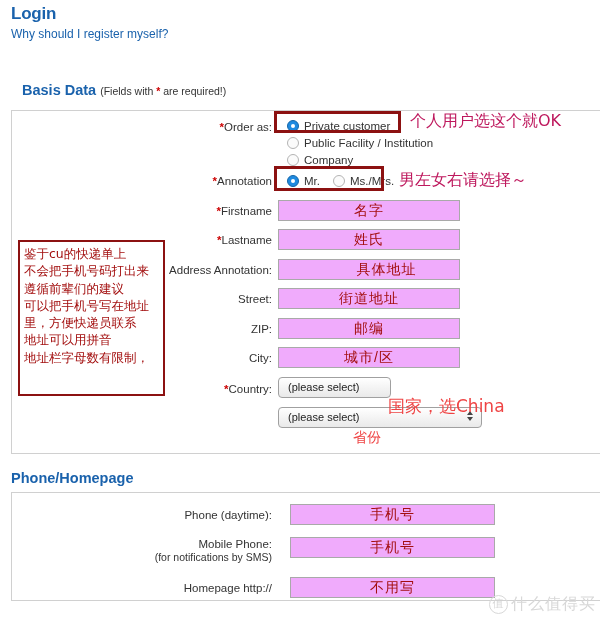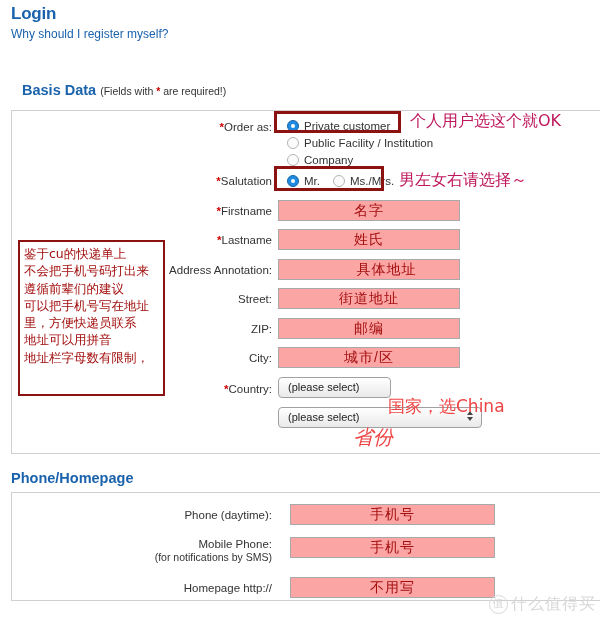--- a/index.html
+++ b/index.html
@@ -74,21 +74,21 @@
     display: block;
     font-size: 10.5px;
     line-height: 13px;
   }
 
   
   .tinput {
     position: absolute;
     height: 21px;
     border: 1px solid #a9a9a9;
-    background: #fca5a5;
+    background: #f0abfc;
     box-sizing: border-box;
     text-align: center;
     font-size: 14px;
     color: #a30f0f;
     line-height: 19px;
     font-family: "Liberation Sans", sans-serif;
     letter-spacing: 1px;
   }
 
   
@@ -246,21 +246,21 @@
   </div>
   <div class="radio-line" style="left:275px; top:23px;">
     <span class="radio"></span>
     <span>Public Facility / Institution</span>
   </div>
   <div class="radio-line" style="left:275px; top:40px;">
     <span class="radio"></span>
     <span>Company</span>
   </div>
 
-  <div class="lab" style="left:60px; top:63px;"><span class="req">*</span><span>Salutation</span></div>
+  <div class="lab" style="left:60px; top:63px;"><span class="req">*</span><span>Annotation</span></div>
   <div class="radio-line" style="left:275px; top:61px;">
     <span class="radio on"></span>
     <span>Mr.</span>
   </div>
   <div class="radio-line" style="left:321px; top:61px;">
     <span class="radio"></span>
     <span>Ms./Mrs.</span>
   </div>
 
   <div class="lab" style="left:60px; top:93px;"><span class="req">*</span><span>Firstname</span></div>
@@ -313,21 +313,21 @@
   <input class="tinput" style="left: 278px; top: 84px; width: 205px;" value="不用写">
 </div>
 
 <div class="redbox" style="left:274px; top:111px; width:127px; height:22px;"></div>
 <div class="anno" style="left:410px; top:111px;">个人用户选这个就OK</div>
 
 <div class="redbox" style="left:274px; top:166px; width:110px; height:25px;"></div>
 <div class="anno" style="left:399px; top:170px;">男左女右请选择～</div>
 
 <div class="anno-overlay" style="left:388px; top:397px; font-size:17px;">国家，选China</div>
-<div class="anno-overlay" style="left:353px; top:428px; font-size:20px;font-style:italic;">省份</div>
+<div class="anno-overlay" style="left:353px; top:428px; font-size:14px;">省份</div>
 
 <div id="anno-note">
   <span class="ln">鉴于cu的快递单上</span>
   <span class="ln">不会把手机号码打出来</span>
   <span class="ln">遵循前辈们的建议</span>
   <span class="ln">可以把手机号写在地址</span>
   <span class="ln">里，方便快递员联系</span>
   <span class="ln">地址可以用拼音</span>
   <span class="ln">地址栏字母数有限制，</span>
 </div>

